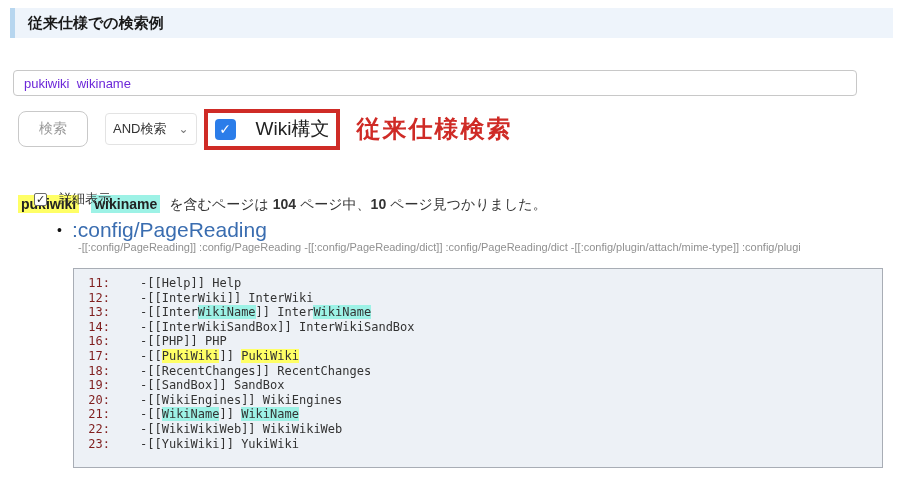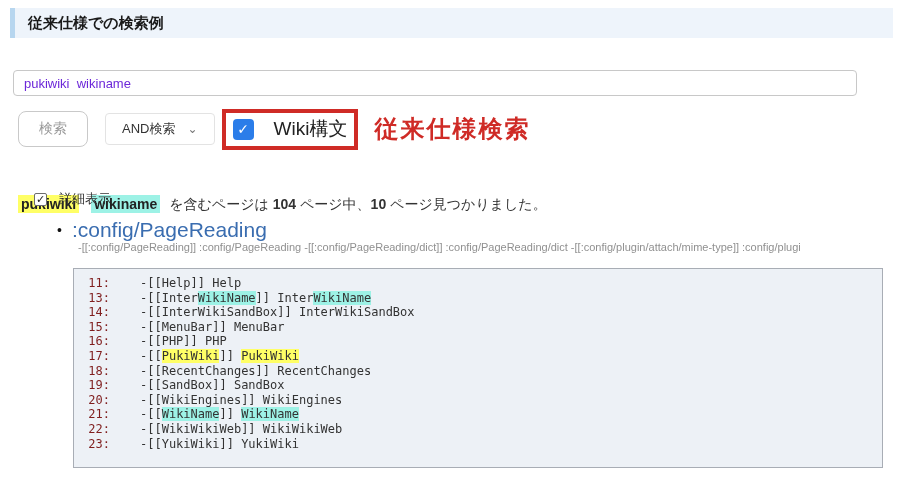--- a/index.html
+++ b/index.html
@@ -28,21 +28,21 @@
 
   
   .controls { position:absolute; left:18px; top:106px; height:46px; display:flex; align-items:center; }
   .search-btn {
     width:70px; height:36px; background:#fff; border:1px solid #c9c9c9;
     border-radius:8px; color:#999; font-size:14px; cursor:pointer;
     font-family:"Liberation Sans","DejaVu Sans",sans-serif;
   }
   .mode-select {
     margin-left:17px; height:32px; border:1px solid #e3e3e3; border-radius:4px;
-    background:#fff; display:flex; align-items:center; padding:0 16px; cursor:pointer;
+    background:#fff; display:flex; align-items:center; padding:0 7px; cursor:pointer;
   }
   .mode-select-label { font-size:13px; color:#333; }
   .chevron { margin-left:12px; color:#777; font-size:12px; line-height:1; }
   .red-box {
     margin-left:7px; border:4px solid #cf2b26; height:41px;
     display:flex; align-items:center; padding:0 7px;
   }
   .wiki-checkbox {
     width:21px; height:21px; background:#2b7de9; border-radius:4px;
     display:flex; align-items:center; justify-content:center; cursor:pointer;
@@ -128,23 +128,23 @@
 <div class="list-item">
   <span class="bullet">•</span>
   <a class="page-link">:config/PageReading</a>
 </div>
 
 <div class="snippet">-[[:config/PageReading]] :config/PageReading -[[:config/PageReading/dict]] :config/PageReading/dict -[[:config/plugin/attach/mime-type]] :config/plugi</div>
 
 <div class="code-block">
   <div>
       <div class="cl"><span class="lno">11:</span><span class="lc"><span>-[[Help]] Help</span></span></div>
+      <div class="cl"><span class="lno">12:</span><span class="lc"><span>-[[InterWiki]] InterWiki</span></span></div>
       <div class="cl"><span class="lno">13:</span><span class="lc"><span>-[[Inter</span><span class="hl-cyan">WikiName</span><span>]] Inter</span><span class="hl-cyan">WikiName</span></span></div>
       <div class="cl"><span class="lno">14:</span><span class="lc"><span>-[[InterWikiSandBox]] InterWikiSandBox</span></span></div>
-      <div class="cl"><span class="lno">15:</span><span class="lc"><span>-[[MenuBar]] MenuBar</span></span></div>
       <div class="cl"><span class="lno">16:</span><span class="lc"><span>-[[PHP]] PHP</span></span></div>
       <div class="cl"><span class="lno">17:</span><span class="lc"><span>-[[</span><span class="hl-yellow">PukiWiki</span><span>]] </span><span class="hl-yellow">PukiWiki</span></span></div>
       <div class="cl"><span class="lno">18:</span><span class="lc"><span>-[[RecentChanges]] RecentChanges</span></span></div>
       <div class="cl"><span class="lno">19:</span><span class="lc"><span>-[[SandBox]] SandBox</span></span></div>
       <div class="cl"><span class="lno">20:</span><span class="lc"><span>-[[WikiEngines]] WikiEngines</span></span></div>
       <div class="cl"><span class="lno">21:</span><span class="lc"><span>-[[</span><span class="hl-cyan">WikiName</span><span>]] </span><span class="hl-cyan">WikiName</span></span></div>
       <div class="cl"><span class="lno">22:</span><span class="lc"><span>-[[WikiWikiWeb]] WikiWikiWeb</span></span></div>
       <div class="cl"><span class="lno">23:</span><span class="lc"><span>-[[YukiWiki]] YukiWiki</span></span></div>
     </div>
 </div>

